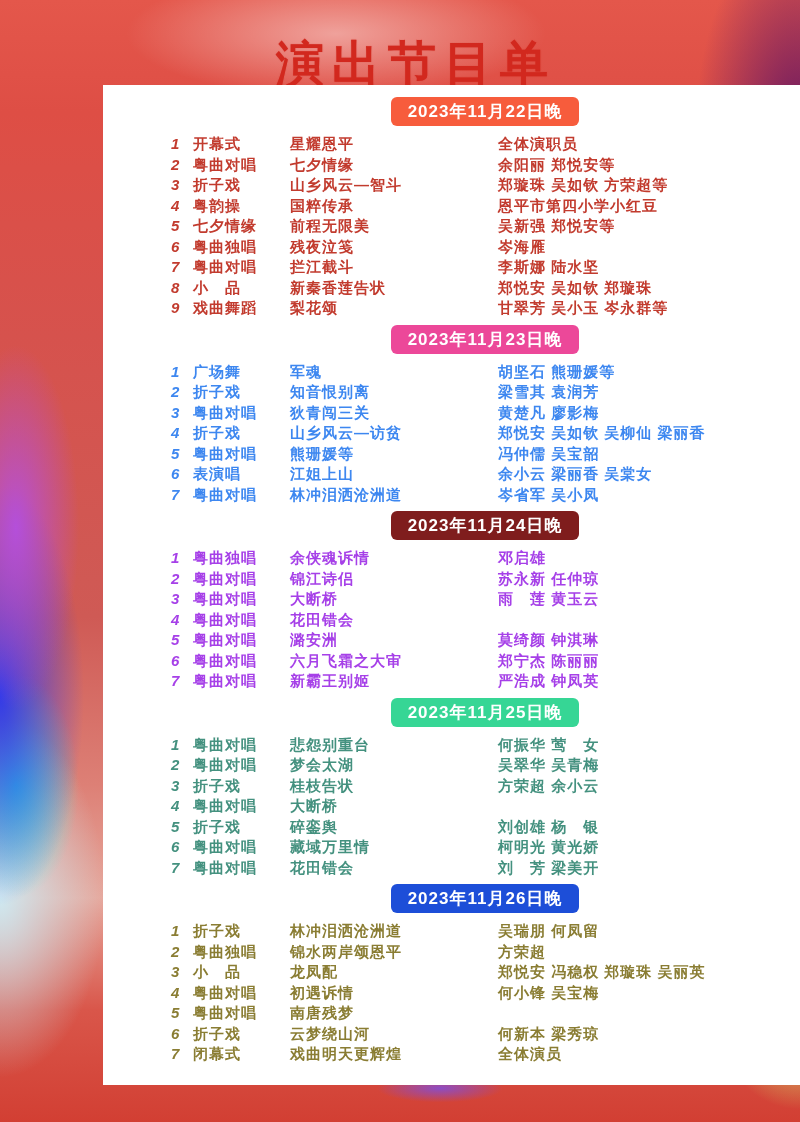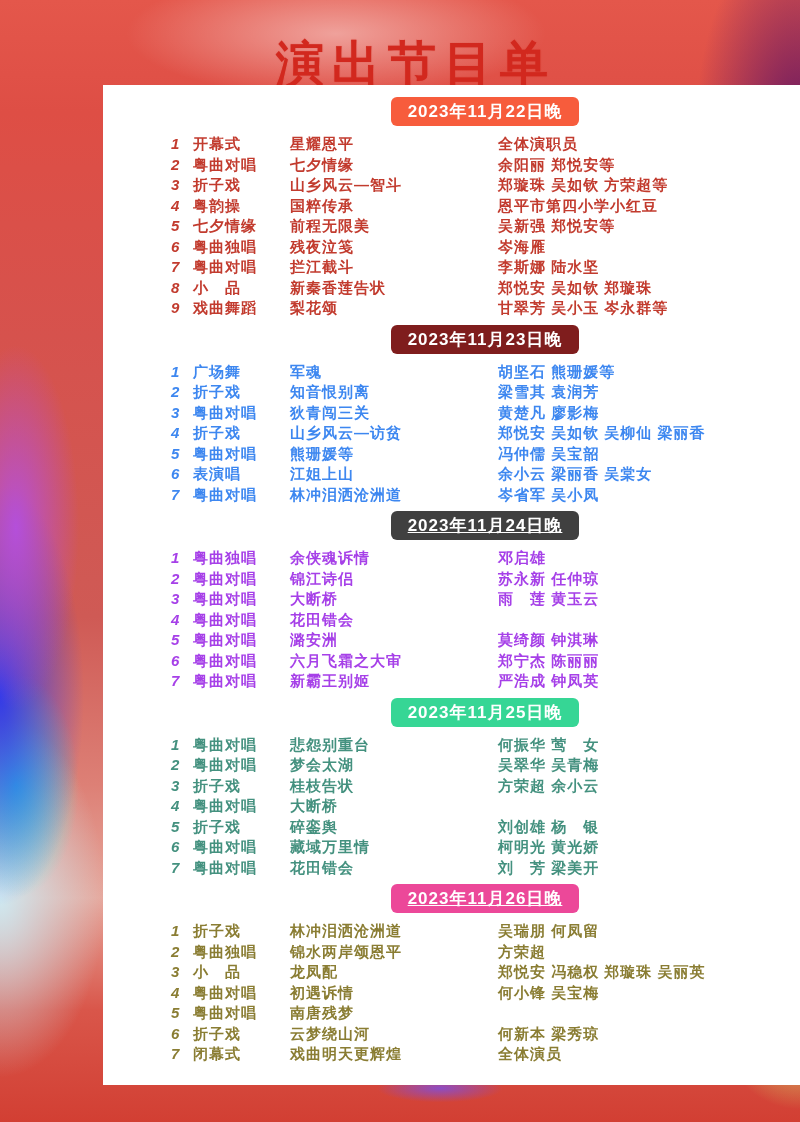--- a/index.html
+++ b/index.html
@@ -105,21 +105,21 @@
           <span class="performers">郑悦安 吴如钦 郑璇珠</span>
         </div>
         <div class="row" style="color: rgb(194, 59, 46);">
           <span class="num">9</span>
           <span class="category">戏曲舞蹈</span>
           <span class="title">梨花颂</span>
           <span class="performers">甘翠芳  吴小玉  岑永群等</span>
         </div>
       </div>
       <div class="section">
-        <div class="badge" style="background: #7f1d1d;">2023年11月23日晚</div>
+        <div class="badge" style="background: #ec4899;">2023年11月23日晚</div>
         <div class="row" style="color: rgb(61, 135, 240);">
           <span class="num">1</span>
           <span class="category">广场舞</span>
           <span class="title">军魂</span>
           <span class="performers">胡坚石  熊珊媛等</span>
         </div>
         <div class="row" style="color: rgb(61, 135, 240);">
           <span class="num">2</span>
           <span class="category">折子戏</span>
           <span class="title">知音恨别离</span>
@@ -150,21 +150,21 @@
           <span class="performers">余小云  梁丽香  吴棠女</span>
         </div>
         <div class="row" style="color: rgb(61, 135, 240);">
           <span class="num">7</span>
           <span class="category">粤曲对唱</span>
           <span class="title">林冲泪洒沧洲道</span>
           <span class="performers">岑省军  吴小凤</span>
         </div>
       </div>
       <div class="section">
-        <div class="badge" style="background: #404040; text-decoration: underline;">2023年11月24日晚</div>
+        <div class="badge" style="background: #7f1d1d;">2023年11月24日晚</div>
         <div class="row" style="color: rgb(166, 64, 232);">
           <span class="num">1</span>
           <span class="category">粤曲独唱</span>
           <span class="title">余侠魂诉情</span>
           <span class="performers">邓启雄</span>
         </div>
         <div class="row" style="color: rgb(166, 64, 232);">
           <span class="num">2</span>
           <span class="category">粤曲对唱</span>
           <span class="title">锦江诗侣</span>
@@ -238,21 +238,21 @@
           <span class="performers">柯明光  黄光娇</span>
         </div>
         <div class="row" style="color: rgb(68, 145, 127);">
           <span class="num">7</span>
           <span class="category">粤曲对唱</span>
           <span class="title">花田错会</span>
           <span class="performers">刘　芳  梁美开</span>
         </div>
       </div>
       <div class="section">
-        <div class="badge" style="background: #ec4899; text-decoration: underline;">2023年11月26日晚</div>
+        <div class="badge" style="background: #1d4ed8;">2023年11月26日晚</div>
         <div class="row" style="color: rgb(138, 125, 51);">
           <span class="num">1</span>
           <span class="category">折子戏</span>
           <span class="title">林冲泪洒沧洲道</span>
           <span class="performers">吴瑞朋  何凤留</span>
         </div>
         <div class="row" style="color: rgb(138, 125, 51);">
           <span class="num">2</span>
           <span class="category">粤曲独唱</span>
           <span class="title">锦水两岸颂恩平</span>

